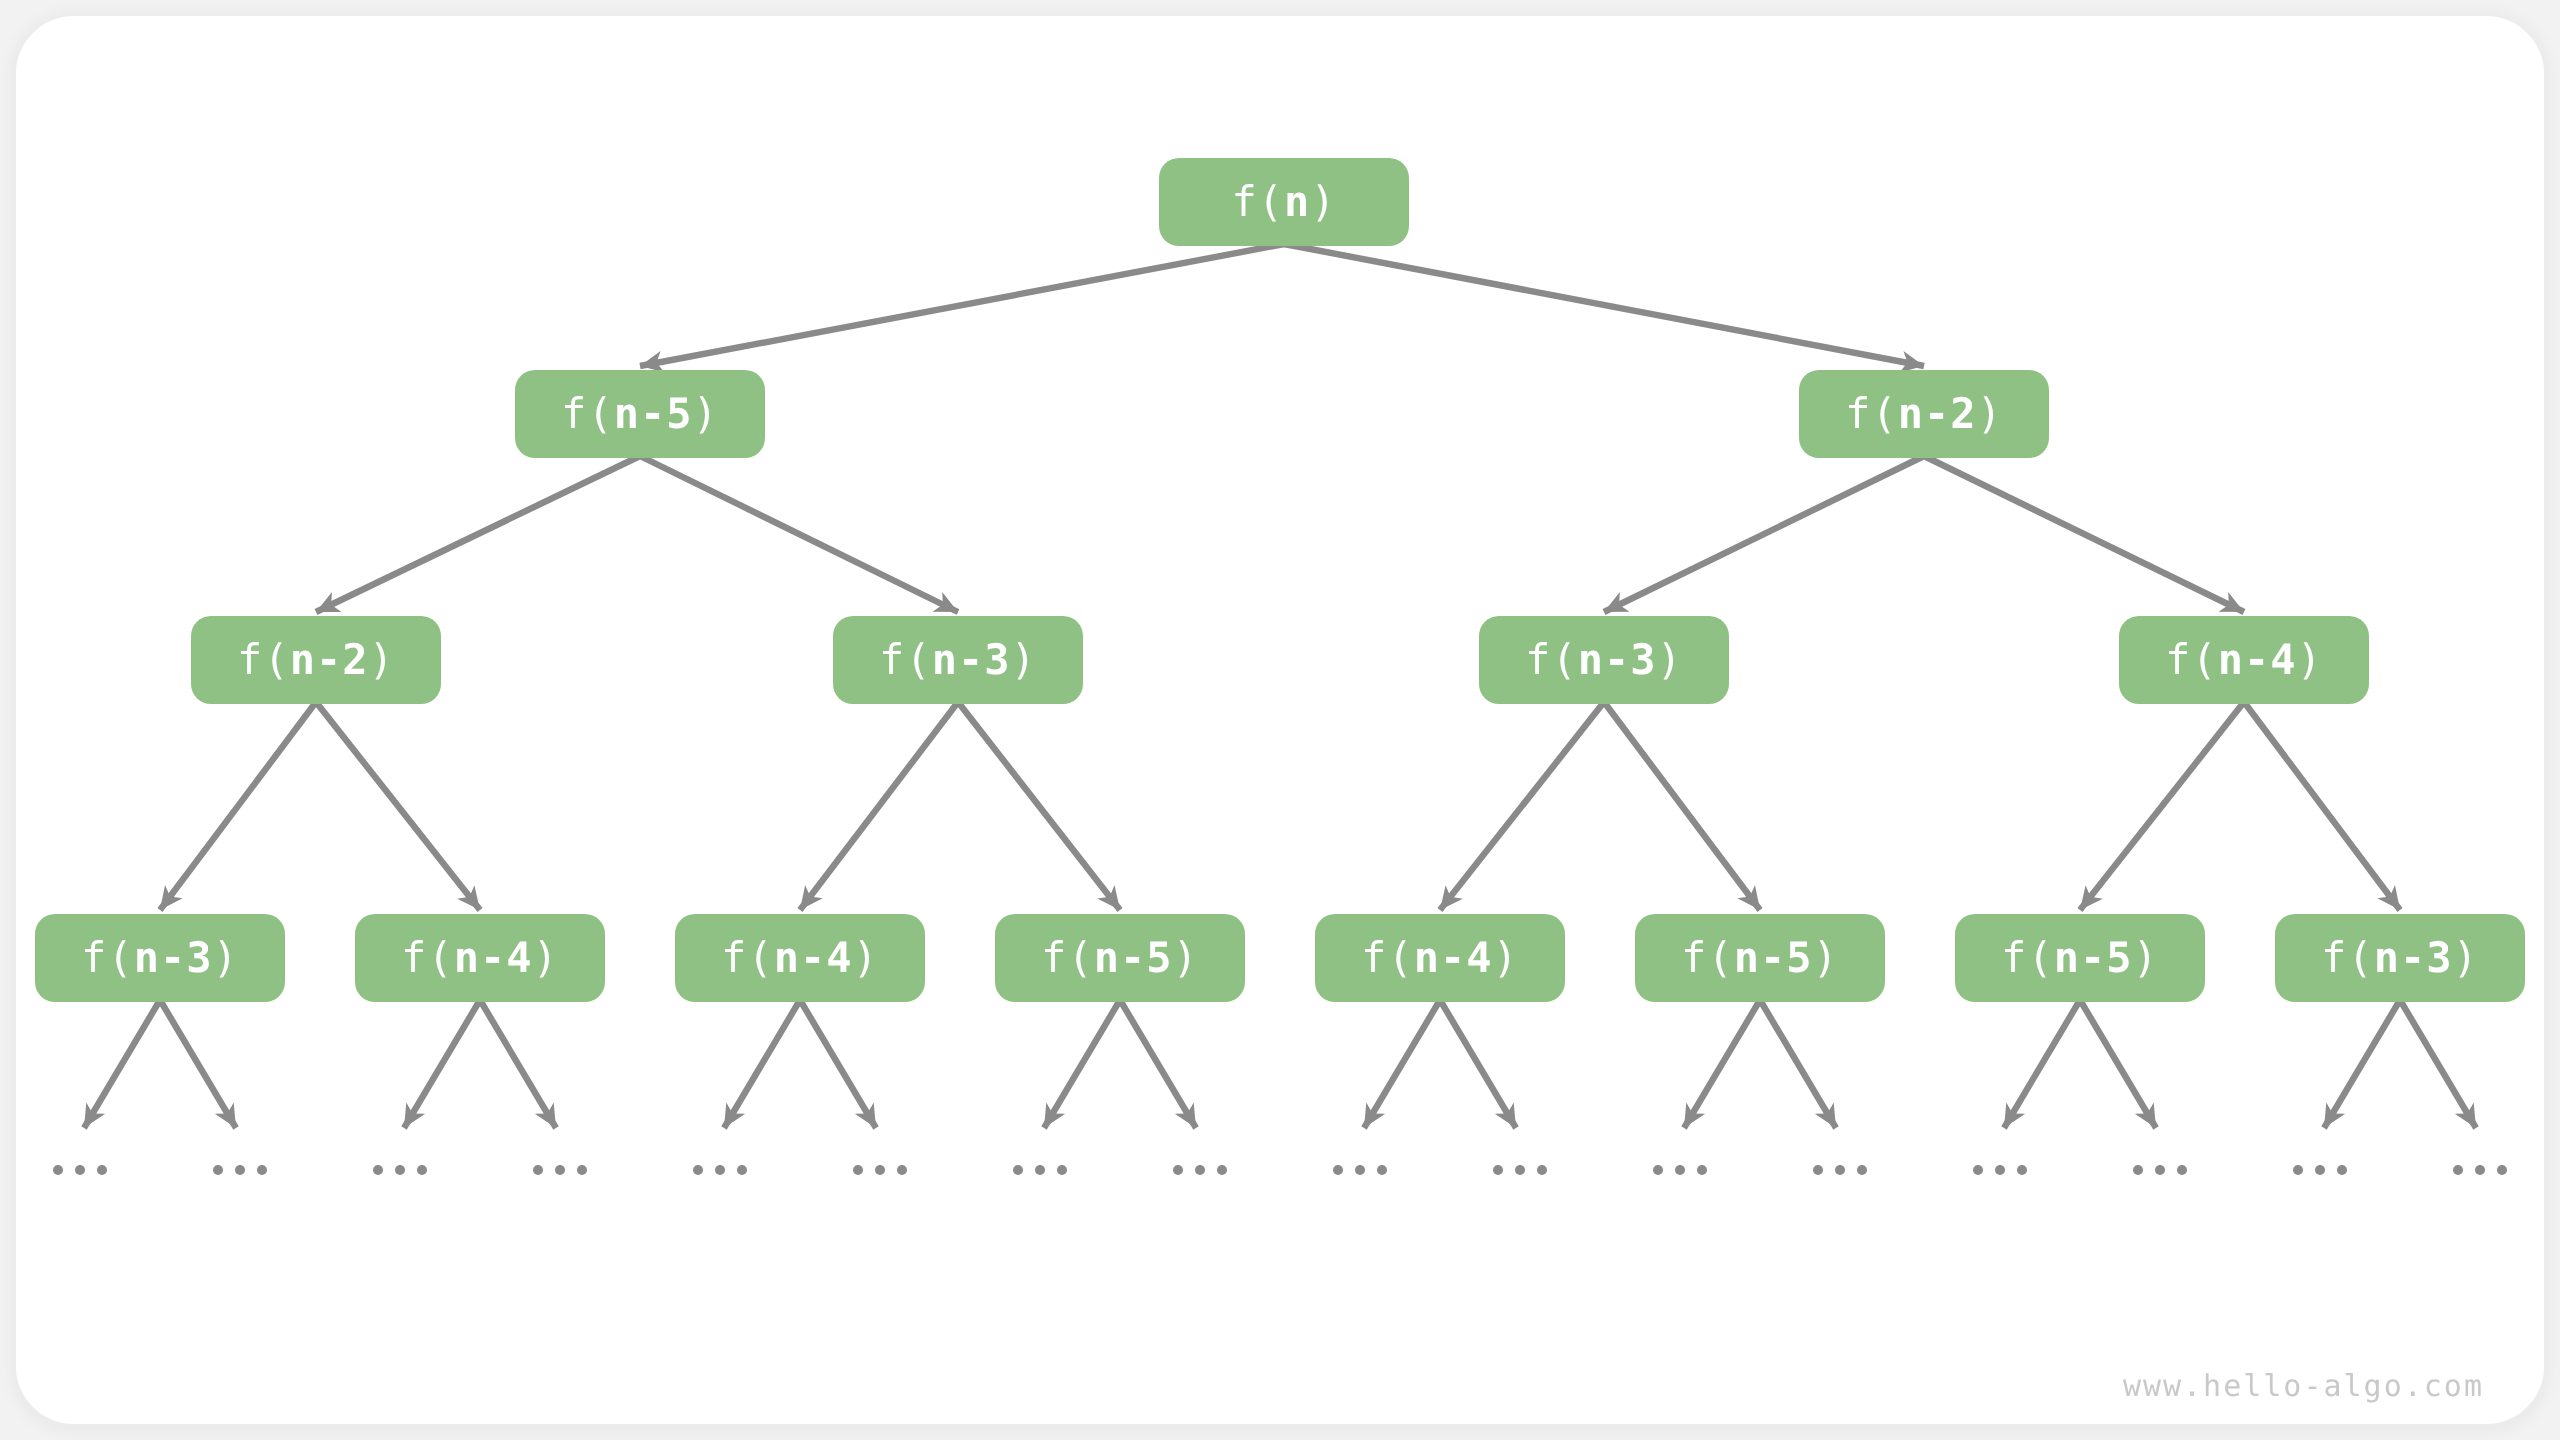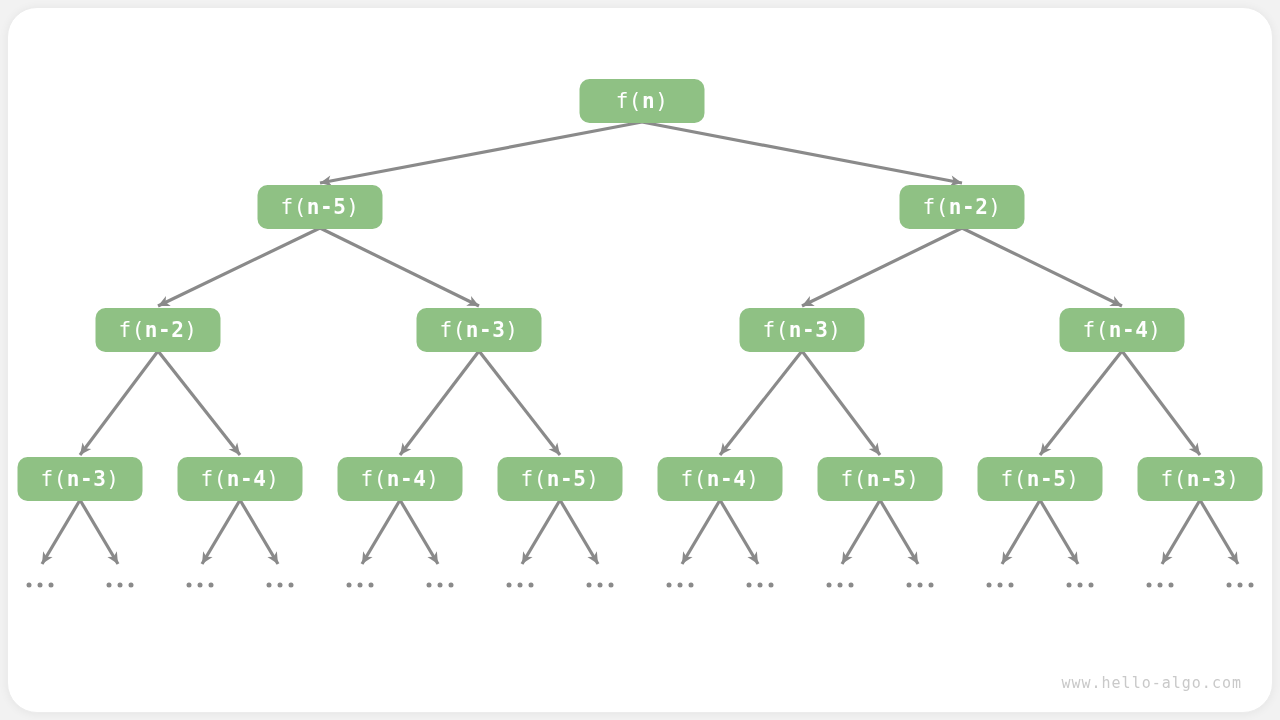--- a/index.html
+++ b/index.html
@@ -26,21 +26,21 @@
     letter-spacing:0.5px;
   }
   .node .part{font-weight:400;}
   .node .bold{font-weight:700;}
   .dots{
     position:absolute;transform:translate(-50%,-50%);
     display:flex;gap:6px;align-items:center;
   }
   .dot{width:5px;height:5px;border-radius:50%;background:var(--dots);}
   .watermark{
-    position:absolute;right:38px;bottom:28px;
+    position:absolute;right:38px;bottom:18px;
     font-size:15px;color:var(--watermark);letter-spacing:1px;
   }
 </style>
 </head>
 <body>
 
 <div class="card"></div>
 
 <svg class="layer" width="1280" height="720" viewBox="0 0 1280 720" xmlns="http://www.w3.org/2000/svg">
   <defs>

